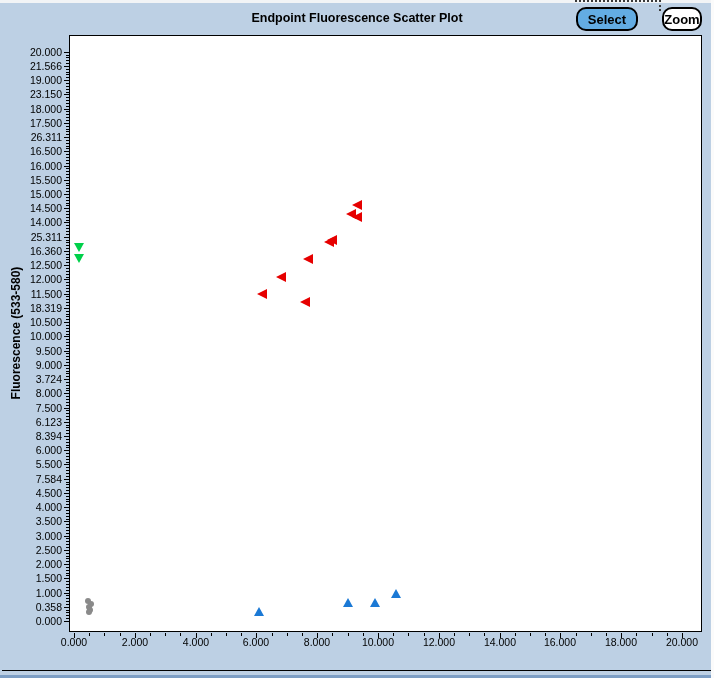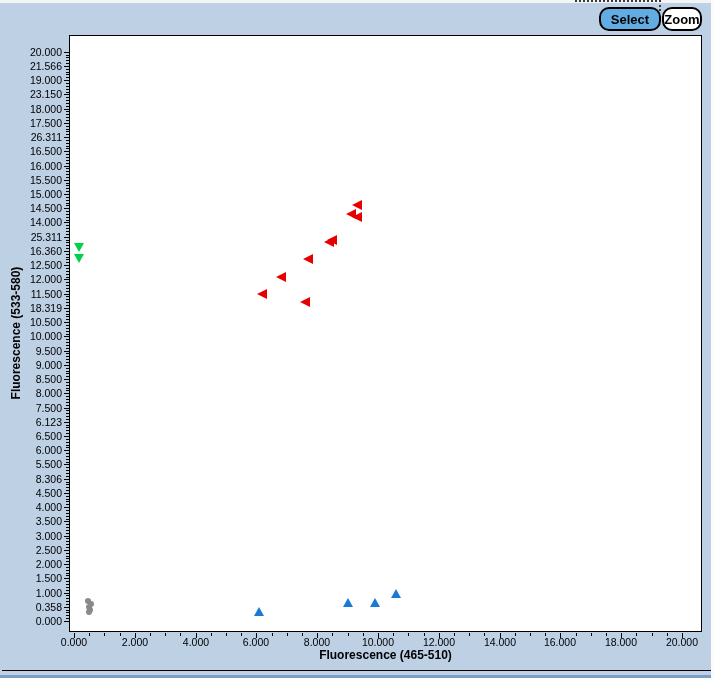--- a/index.html
+++ b/index.html
@@ -20,21 +20,21 @@
   .plot-title{
     position:absolute;left:0;top:11px;width:714px;
     text-align:center;font-weight:bold;font-size:12.5px;
   }
   .btn{
     position:absolute;top:7px;height:24px;box-sizing:border-box;
     border:2px solid #000;border-radius:10px;
     font-family:"Liberation Sans",sans-serif;font-weight:bold;font-size:13px;
     text-align:center;line-height:19px;padding:0;cursor:pointer;
   }
-  #select-btn{left:599px;width:62px;background:#63ace3;}
+  #select-btn{left:576px;width:62px;background:#63ace3;}
   #zoom-btn{left:662px;width:40px;background:#ffffff;}
   .plot-area{
     position:absolute;left:69px;top:35px;width:631px;height:595px;
     background:#ffffff;border:1px solid #000;
   }
   .tick{position:absolute;background:#000;}
   .ylab{
     position:absolute;left:4px;width:58px;height:12px;line-height:12px;
     text-align:right;font-size:10.5px;white-space:nowrap;
   }
@@ -58,20 +58,21 @@
   .bottom-line{position:absolute;left:2px;top:670px;width:710px;height:1px;background:#000;}
   .bottom-strip{position:absolute;left:0;top:675px;width:714px;height:3px;background:#7d9ec4;}
 </style>
 </head>
 <body>
 
 <div id="chart" style="background: rgb(189, 208, 228);">
   <div class="top-strip"></div>
   <div class="focus-dots"></div>
 
+  <div class="plot-title">Endpoint Fluorescence Scatter Plot</div>
 
   <button id="select-btn" class="btn" style="background: rgb(99, 172, 227);">Select</button>
   <button id="zoom-btn" class="btn" style="background: rgb(255, 255, 255);">Zoom</button>
 
   <div class="plot-area"></div>
 
   <div id="ticks">
       <div class="tick" style="left: 66px; top: 618px; width: 3px; height: 1px;"></div>
       <div class="tick" style="left: 66px; top: 615px; width: 3px; height: 1px;"></div>
       <div class="tick" style="left: 66px; top: 612px; width: 3px; height: 1px;"></div>
@@ -246,35 +247,35 @@
       <div class="ylab" style="top: 544px;">2.500</div>
       <div class="tick" style="left: 64px; top: 536px; width: 5px; height: 1px;"></div>
       <div class="ylab" style="top: 530px;">3.000</div>
       <div class="tick" style="left: 64px; top: 521px; width: 5px; height: 1px;"></div>
       <div class="ylab" style="top: 515px;">3.500</div>
       <div class="tick" style="left: 64px; top: 507px; width: 5px; height: 1px;"></div>
       <div class="ylab" style="top: 501px;">4.000</div>
       <div class="tick" style="left: 64px; top: 493px; width: 5px; height: 1px;"></div>
       <div class="ylab" style="top: 487px;">4.500</div>
       <div class="tick" style="left: 64px; top: 479px; width: 5px; height: 1px;"></div>
-      <div class="ylab" style="top: 473px;">8.306</div>
+      <div class="ylab" style="top: 473px;">7.584</div>
       <div class="tick" style="left: 64px; top: 464px; width: 5px; height: 1px;"></div>
       <div class="ylab" style="top: 458px;">5.500</div>
       <div class="tick" style="left: 64px; top: 450px; width: 5px; height: 1px;"></div>
       <div class="ylab" style="top: 444px;">6.000</div>
       <div class="tick" style="left: 64px; top: 436px; width: 5px; height: 1px;"></div>
-      <div class="ylab" style="top: 430px;">6.500</div>
+      <div class="ylab" style="top: 430px;">8.394</div>
       <div class="tick" style="left: 64px; top: 422px; width: 5px; height: 1px;"></div>
       <div class="ylab" style="top: 416px;">6.123</div>
       <div class="tick" style="left: 64px; top: 408px; width: 5px; height: 1px;"></div>
       <div class="ylab" style="top: 402px;">7.500</div>
       <div class="tick" style="left: 64px; top: 393px; width: 5px; height: 1px;"></div>
       <div class="ylab" style="top: 387px;">8.000</div>
       <div class="tick" style="left: 64px; top: 379px; width: 5px; height: 1px;"></div>
-      <div class="ylab" style="top: 373px;">8.500</div>
+      <div class="ylab" style="top: 373px;">3.724</div>
       <div class="tick" style="left: 64px; top: 365px; width: 5px; height: 1px;"></div>
       <div class="ylab" style="top: 359px;">9.000</div>
       <div class="tick" style="left: 64px; top: 351px; width: 5px; height: 1px;"></div>
       <div class="ylab" style="top: 345px;">9.500</div>
       <div class="tick" style="left: 64px; top: 336px; width: 5px; height: 1px;"></div>
       <div class="ylab" style="top: 330px;">10.000</div>
       <div class="tick" style="left: 64px; top: 322px; width: 5px; height: 1px;"></div>
       <div class="ylab" style="top: 316px;">10.500</div>
       <div class="tick" style="left: 64px; top: 308px; width: 5px; height: 1px;"></div>
       <div class="ylab" style="top: 302px;">18.319</div>
@@ -383,19 +384,18 @@
       <div class="marker triangle-up" style="left: 343px; top: 598px; border-bottom-color: rgb(27, 121, 213);"></div>
       <div class="marker triangle-up" style="left: 370px; top: 598px; border-bottom-color: rgb(27, 121, 213);"></div>
       <div class="marker triangle-up" style="left: 391px; top: 589px; border-bottom-color: rgb(27, 121, 213);"></div>
       <div class="marker circle" style="left: 85px; top: 598px; background: rgb(138, 138, 138);"></div>
       <div class="marker circle" style="left: 88px; top: 601px; background: rgb(138, 138, 138);"></div>
       <div class="marker circle" style="left: 86px; top: 604px; background: rgb(138, 138, 138);"></div>
       <div class="marker circle" style="left: 87px; top: 607px; background: rgb(138, 138, 138);"></div>
       <div class="marker circle" style="left: 86px; top: 609px; background: rgb(138, 138, 138);"></div>
     </div>
 
-  <div class="x-axis-label">Fluorescence (465-510)</div>
   <div class="y-axis-label">Fluorescence (533-580)</div>
 
   <div class="bottom-line"></div>
   <div class="bottom-strip"></div>
   <div class="right-strip"></div>
 </div>
 
 </body></html>

